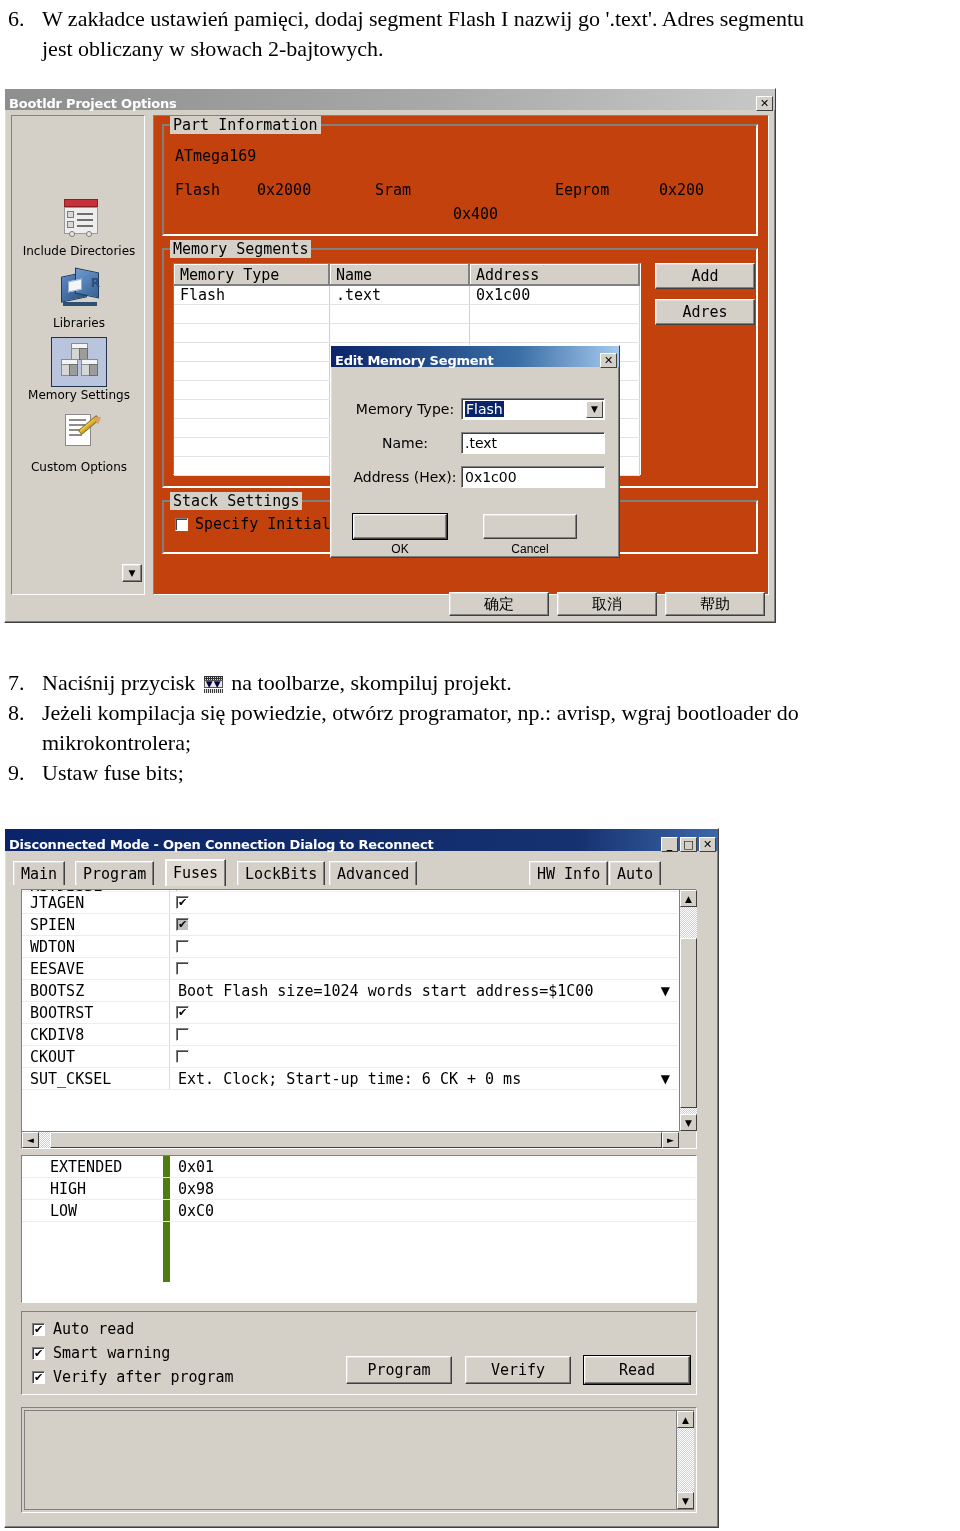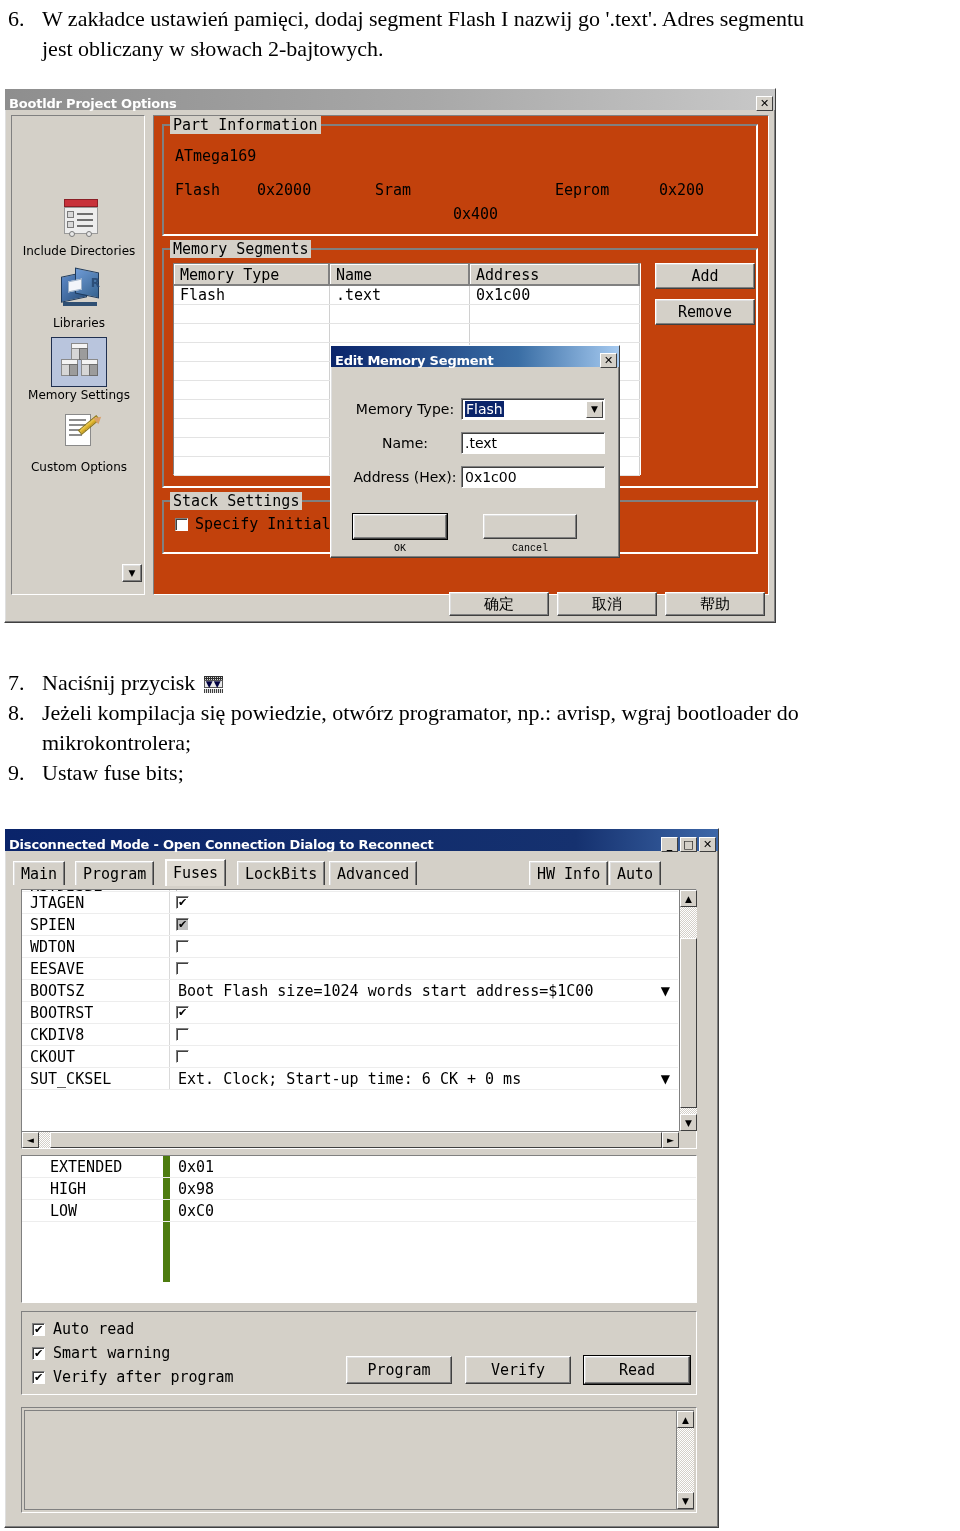--- a/index.html
+++ b/index.html
@@ -177,21 +177,21 @@
   .es-field { background:#fff; border-top:1px solid #808080; border-left:1px solid #808080;
      border-right:1px solid #fff; border-bottom:1px solid #fff; box-shadow: inset 1px 1px 0 #404040;
      display:flex; align-items:center; padding-left:3px;
      font-family:"DejaVu Sans", sans-serif; font-size:14px; color:#000; }
   .es-combo-arrow { width:17px; height:17px; margin-left:auto; margin-right:1px; background:#d4d0c8;
      border-top:1px solid #fff; border-left:1px solid #fff; border-right:1px solid #404040; border-bottom:1px solid #404040;
      display:flex; align-items:center; justify-content:center; font-size:9px; font-family:"DejaVu Sans",sans-serif;}
   .sel-hl { background:#0a246a; color:#fff; padding:0 1px; }
   #es-btn-ok     { position:absolute; left:22px;  top:168px; width:94px; height:25px; }
   #es-btn-cancel { position:absolute; left:152px; top:168px; width:94px; height:25px; }
-  .es-btntext { font-family:Liberation Mono, monospace; font-size:10px;margin-top:44px; }
+  .es-btntext { font-family:Liberation Sans, sans-serif; font-size:12px;margin-top:44px; }
 
   
   #win-prog { left:4px; top:828px; width:715px; height:700px; }
   #win-prog .titlebar { background:linear-gradient(90deg,#0a246a,#15316f 80%,#3d67a8); height:22px; }
 
   #tabstrip { position:absolute; left:8px; top:30px; width:700px; height:26px; }
   .tab { position:absolute; top:2px; height:24px; background:#d4d0c8; padding:0 7px;
      display:flex; align-items:center; font-family:"DejaVu Sans Mono", monospace; font-size:15px; color:#000;
      border-top:1px solid #fff; border-left:1px solid #fff; border-right:1px solid #404040;
      box-shadow: inset -1px 0 0 #808080, inset 1px 1px 0 #dfdfdf; white-space:nowrap; }
@@ -423,21 +423,21 @@
             <div class="col-a"></div>
             <div class="col-b"></div>
             <div class="col-c"></div>
           </div>
       </div>
 
       <div class="btn" id="btn-add">
         <span>Add</span>
       </div>
       <div class="btn" id="btn-remove">
-        <span>Remove</span>
+        <span>Adres</span>
       </div>
     </div>
 
     <div class="groupbox" id="gb-stack">
       <div class="gb-inner"></div>
       <div class="gb-title">Stack Settings</div>
       <div id="stack-cb-row">
         <div class="cb"></div>
         <span>Specify Initial S</span>
       </div>
@@ -496,20 +496,21 @@
 <div id="block-mid" class="prose">
 
   <div class="li">
     <div class="li-num">7.</div>
     <div class="li-body">
       <span>Naciśnij przycisk </span>
       <span class="inline-icon">
         <span class="ic-top"></span><span class="ic-mid"></span>
         <span class="ic-arrows">▼▼</span><span class="ic-bot"></span>
       </span>
+      <span> na toolbarze, skompiluj projekt.</span>
     </div>
   </div>
 
   <div class="li">
     <div class="li-num">8.</div>
     <div class="li-body">
       <div>Jeżeli kompilacja się powiedzie, otwórz programator, np.: avrisp, wgraj bootloader do</div>
       <div>mikrokontrolera;</div>
     </div>
   </div>

